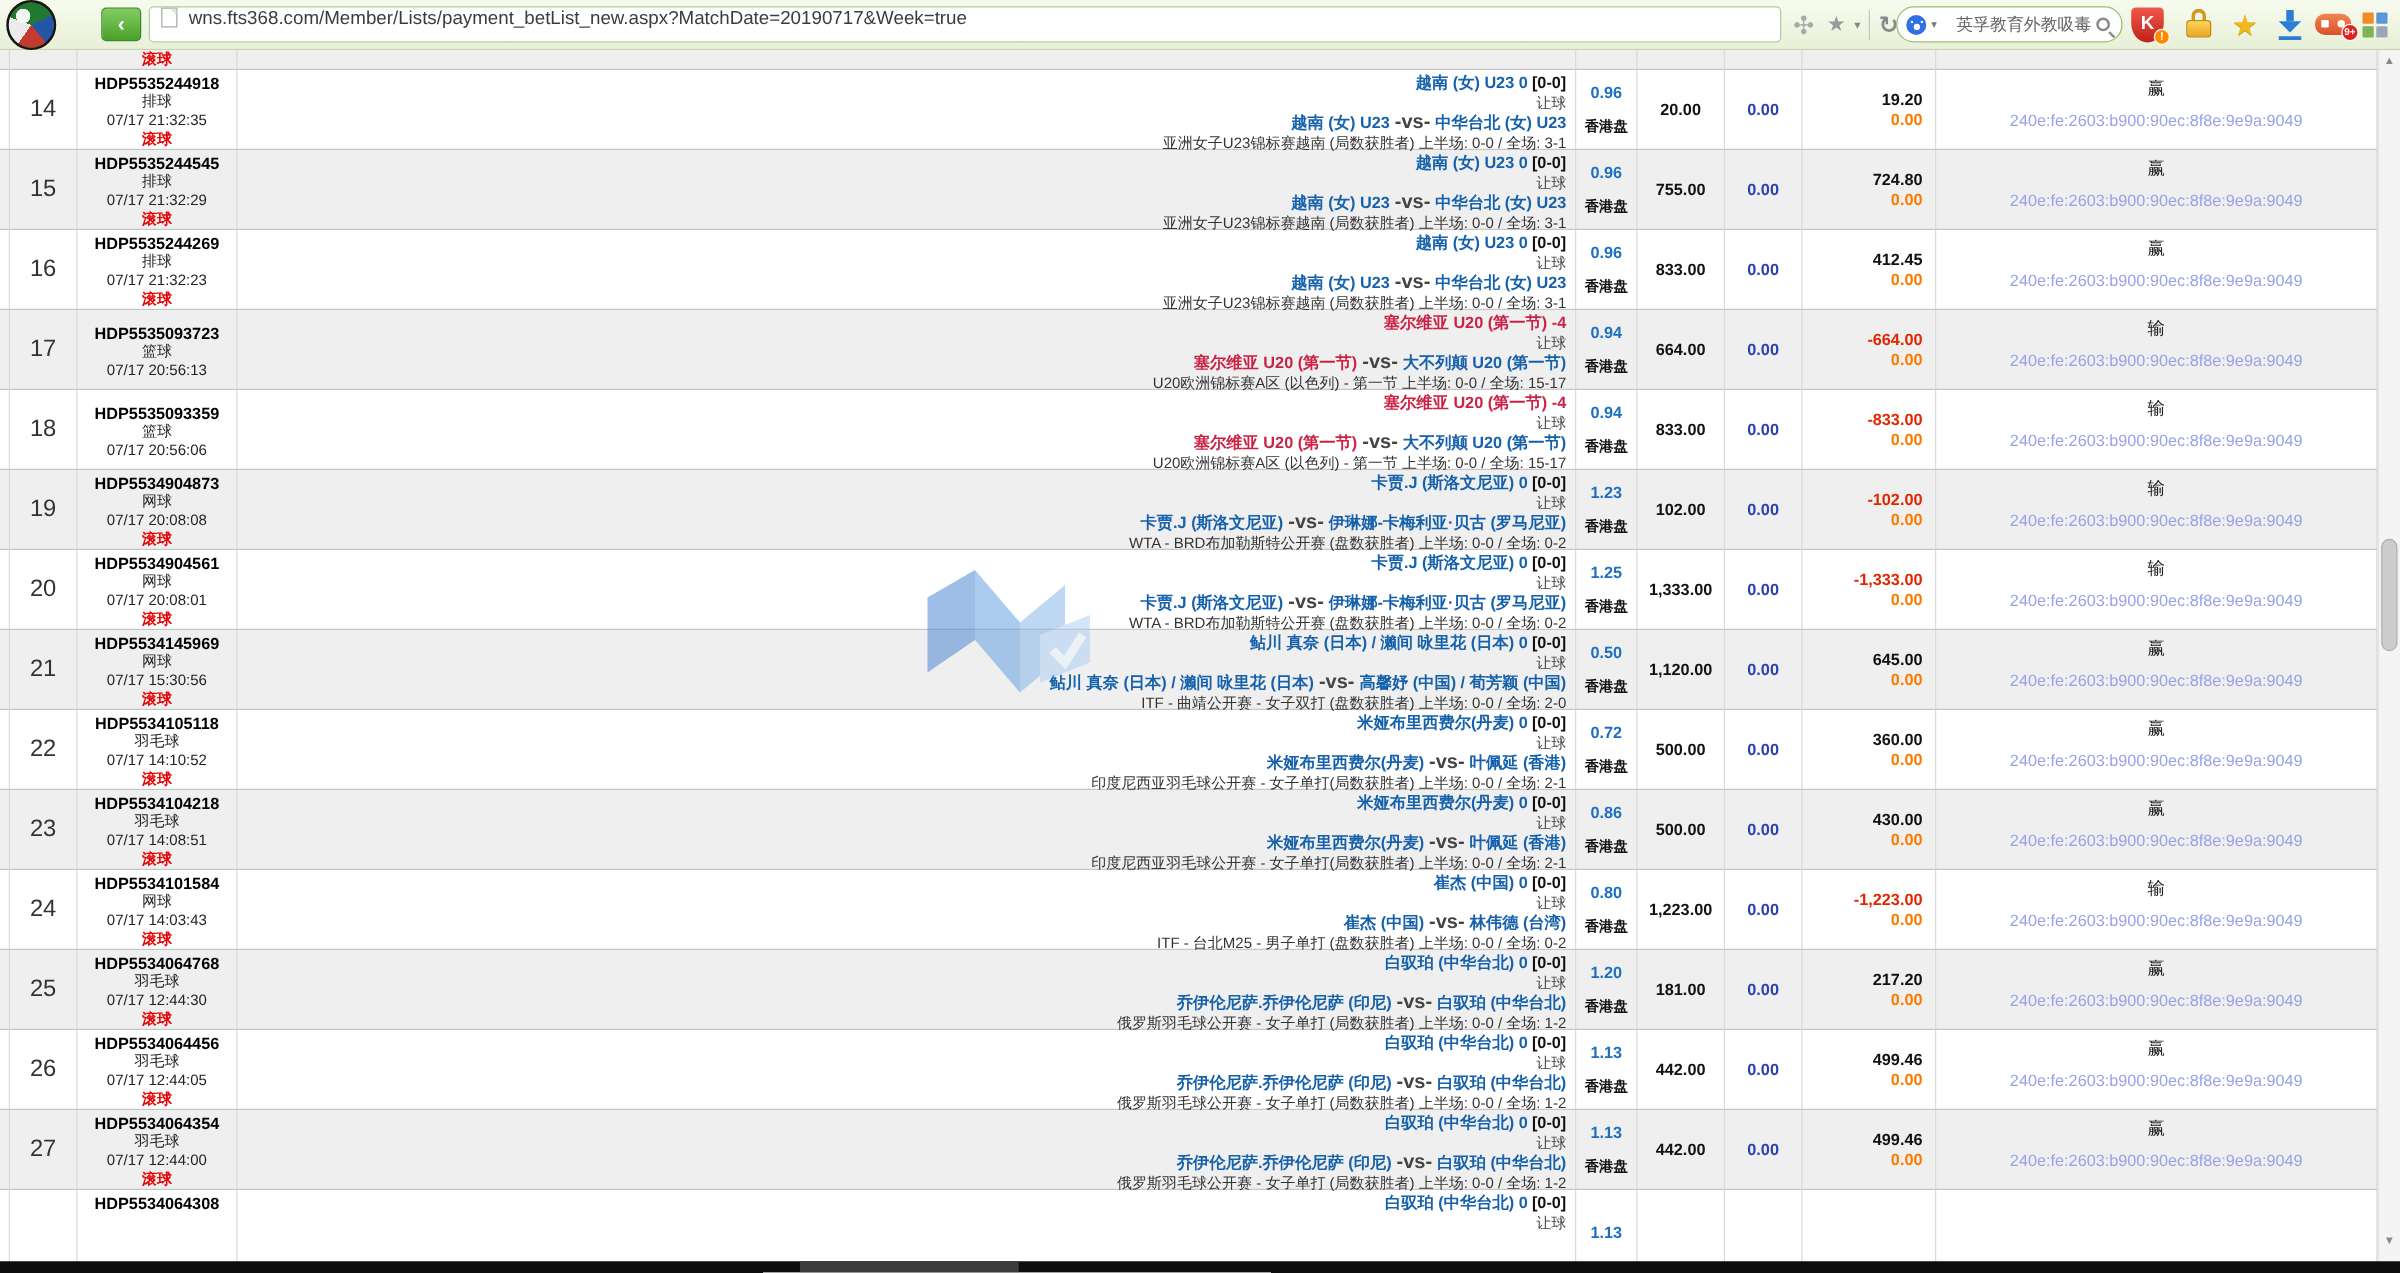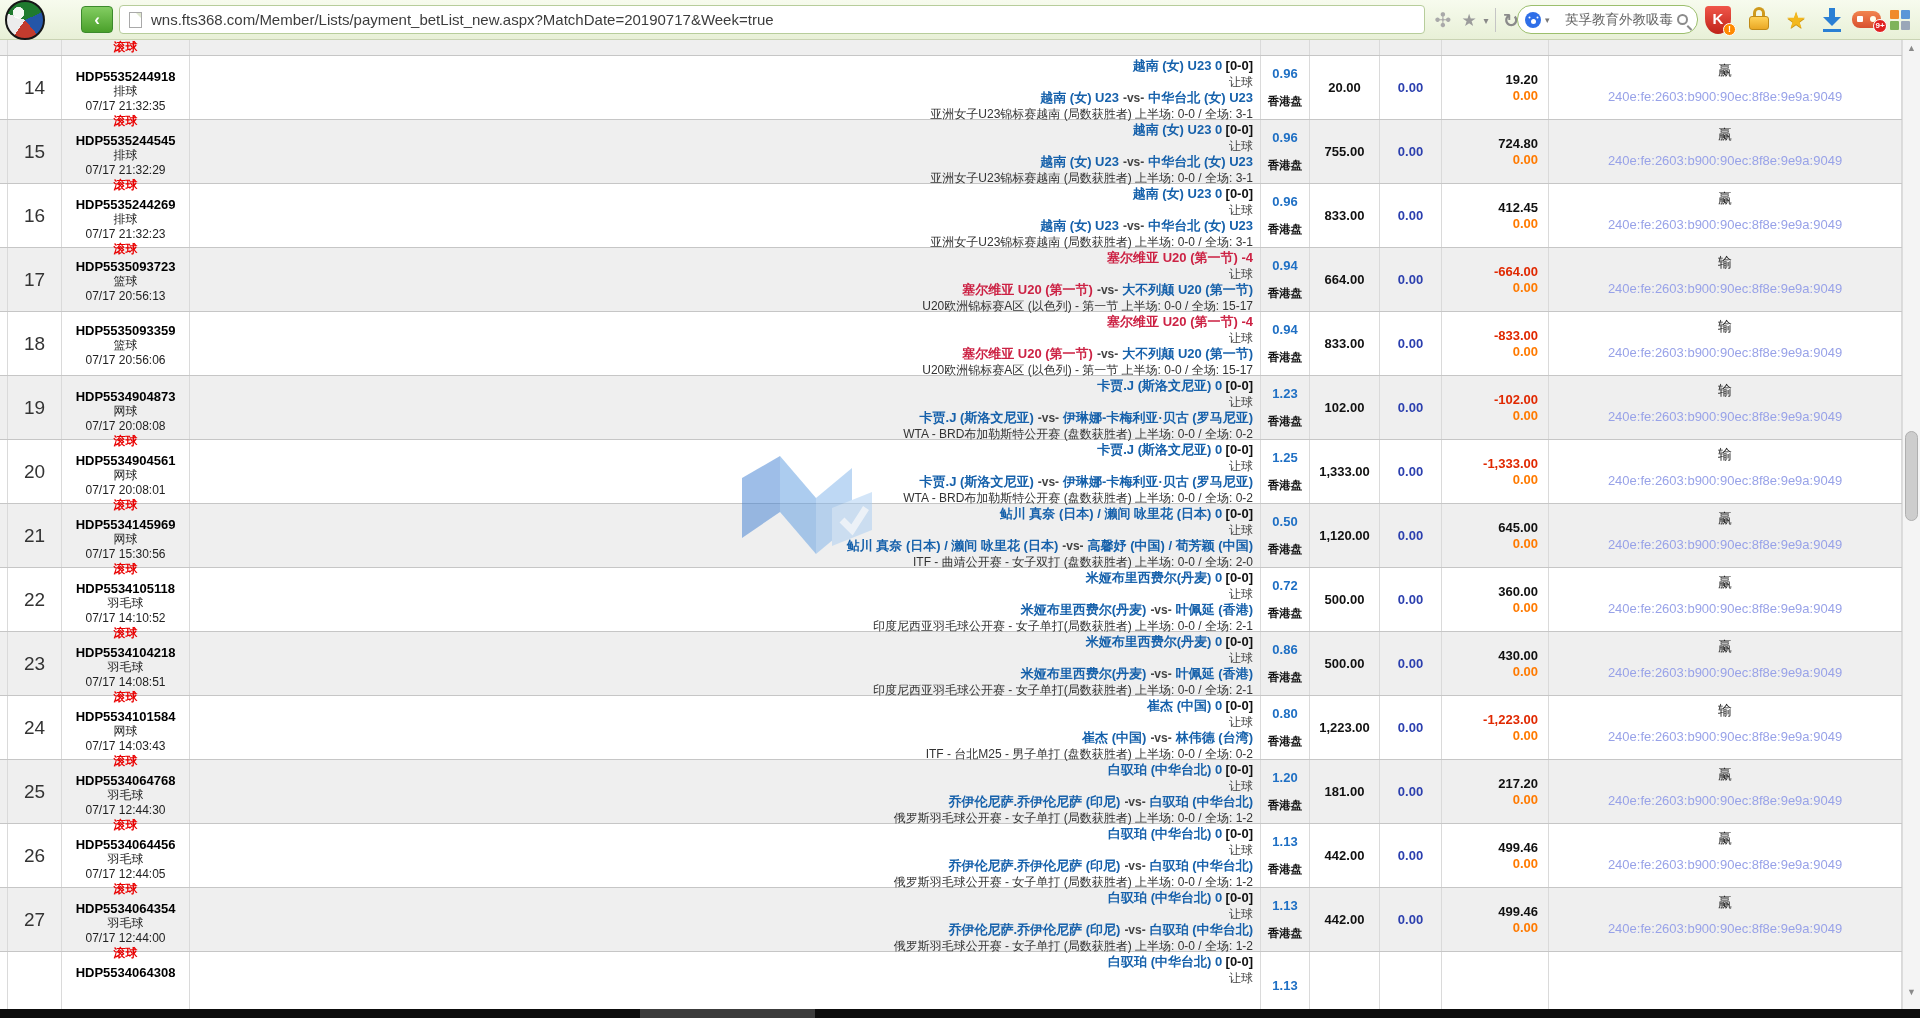--- a/index.html
+++ b/index.html
@@ -11,21 +11,21 @@
     background:linear-gradient(#f7fbee,#e8f0d7);border-bottom:1px solid #c9d3b3;}
   .logo{position:absolute;left:5px;top:0;width:40px;height:40px;border-radius:50%;
     border:2px solid #161616;
     background:
       radial-gradient(circle at 32% 30%, rgba(255,255,255,.95) 0 16%, rgba(255,255,255,0) 17%),
       conic-gradient(#1f7a2f 0 65deg,#2456a8 65deg 140deg,#c23b2e 140deg 215deg,#ececec 215deg 290deg,#1f7a2f 290deg 360deg);}
   .back-btn{position:absolute;left:81px;top:6px;width:32px;height:27px;border:1px solid #3c8a2c;border-radius:4px;
     background:linear-gradient(#83cd62,#4aa02a);color:#fff;font-size:17px;font-weight:bold;
     line-height:25px;text-align:center;padding:0;cursor:pointer;}
   .address-bar{position:absolute;left:119px;top:5px;width:1306px;height:29px;background:#fff;
-    border:1px solid #b7cd9b;border-radius:4px;display:flex;align-items:center;padding:0 9px;}
+    border:1px solid #b7cd9b;border-radius:4px;display:flex;padding:0 9px;}
   .page-icon{width:13px;height:16px;border:1px solid #a9a9a9;background:#fff;margin-right:9px;position:relative;flex:none;}
   .page-icon::after{content:"";position:absolute;right:0;top:0;border-style:solid;border-width:0 5px 5px 0;border-color:transparent #dfe7cf transparent transparent;}
   .url{font-size:15px;color:#3c3c3c;white-space:nowrap;overflow:hidden;}
   .tb{position:absolute;top:0;height:40px;display:flex;align-items:center;justify-content:center;}
   .fan{left:1430px;width:26px;font-size:20px;color:#a9a9a9;}
   .star-gray{left:1459px;width:20px;font-size:17px;color:#9b9b9b;}
   .caret1{left:1480px;width:12px;font-size:10px;color:#888;}
   .divider{position:absolute;left:1495px;top:8px;width:1px;height:24px;background:#c5c5c5;}
   .refresh{left:1499px;width:24px;font-size:19px;color:#8a8a8a;font-weight:bold;}
   .search-box{position:absolute;left:1517px;top:5px;width:181px;height:29px;background:#fff;
@@ -63,29 +63,29 @@
   
   .table{position:absolute;top:40px;left:0;width:1902px;background:#fff;}
   .row,.strip,.pbottom{display:flex;background:#fff;border-bottom:1px solid #c6c6c6;}
   .row{height:64px;}
   .row.alt{background:#efefef;}
   .strip{height:16px;background:#efefef;overflow:hidden;}
   .pbottom{height:60px;border-bottom:none;overflow:hidden;}
   .c{border-right:1px solid #dadada;flex:none;}
   .c-edge{width:8px;}
   .c-num{width:54px;display:flex;align-items:center;justify-content:center;font-size:19px;color:#333;}
-  .c-id{width:128px;text-align:center;padding-top:13px;font-size:12px;color:#222;line-height:15px;}
+  .c-id{width:128px;text-align:center;padding-top:3px;font-size:12px;color:#222;line-height:15px;}
   .c-id .bet-id{font-weight:bold;font-size:13px;color:#000;}
   .c-id .live{color:#e90000;font-weight:bold;}
   .c-id.three{padding-top:11px;}
   .c-detail{flex:1 1 auto;text-align:right;padding:2px 7px 0 0;line-height:15.5px;font-size:12px;color:#333;}
   .pick-main,.home,.away{color:#1661ab;font-weight:bold;font-size:13px;}
   .pick-score{color:#111;font-weight:bold;font-size:13px;}
   .redteam{color:#cc2244 !important;}
-  .vs{color:#444;font-weight:bold;font-size:12px;margin:0 4px;}
+  .vs{color:#444;font-weight:bold;font-size:16px;margin:0 4px;}
   .bet-type{color:#444;}
   .league{color:#333;}
   .c-odds{width:49px;display:flex;flex-direction:column;align-items:center;justify-content:center;gap:13px;}
   .odds-val{color:#1e6fc4;font-weight:bold;font-size:13px;}
   .market{font-weight:bold;font-size:11.5px;color:#111;}
   .c-amount{width:70px;display:flex;align-items:center;justify-content:center;font-weight:bold;font-size:13px;color:#111;}
   .c-zero{width:62px;display:flex;align-items:center;justify-content:center;font-weight:bold;font-size:13px;color:#2b3fae;}
   .c-winloss{width:107px;display:flex;flex-direction:column;justify-content:center;align-items:flex-end;padding-right:10px;line-height:16px;}
   .wl-main{font-weight:bold;font-size:13px;color:#111;}
   .wl-main.neg{color:#e02800;}

